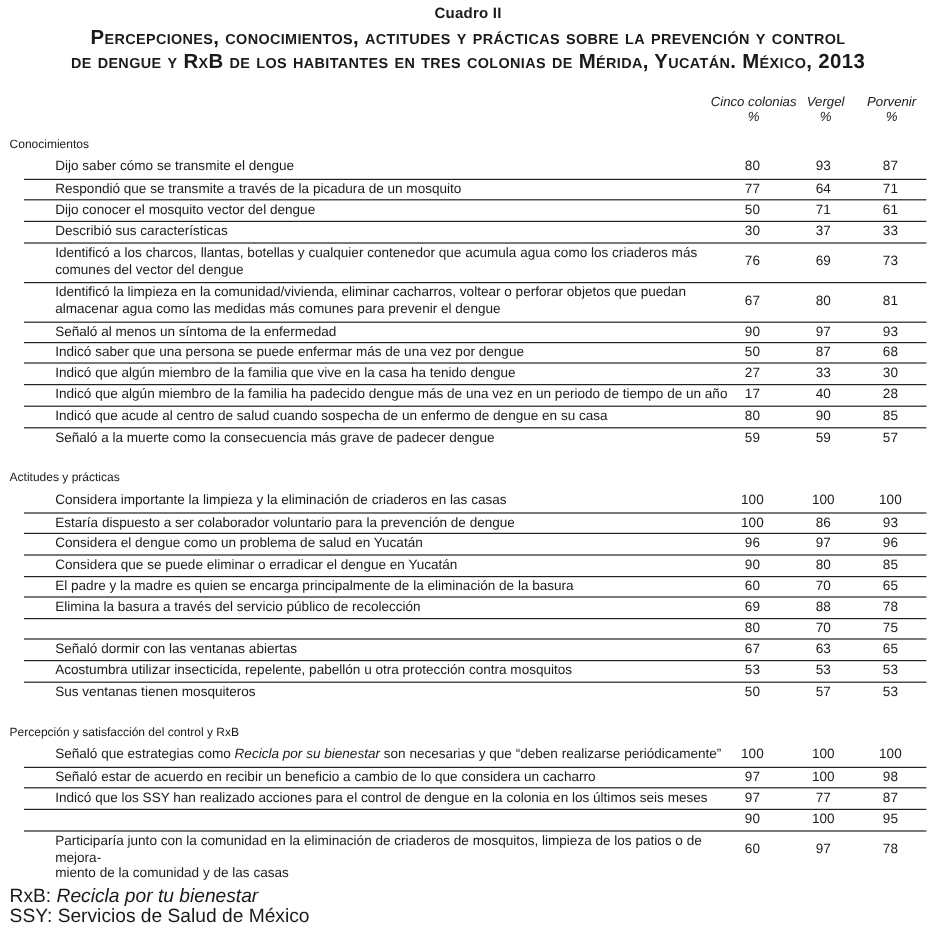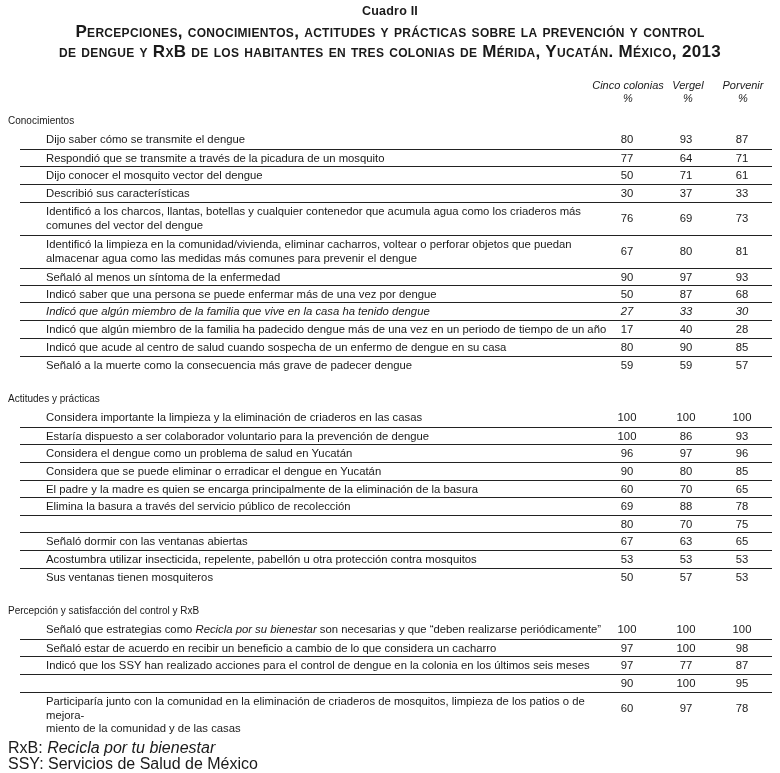--- a/index.html
+++ b/index.html
@@ -113,21 +113,21 @@
   <span class="v c1" style="top:2px;">90</span>
   <span class="v c2" style="top:2px;">97</span>
   <span class="v c3" style="top:2px;">93</span>
 </div>
 <div class="row" style="top:285px;height:17px;">
   <span class="label">Indicó saber que una persona se puede enfermar más de una vez por dengue</span>
   <span class="v c1" style="top:2px;">50</span>
   <span class="v c2" style="top:2px;">87</span>
   <span class="v c3" style="top:2px;">68</span>
 </div>
-<div class="row" style="top:302px;height:17px;font-style:italic;">
+<div class="row" style="top:302px;height:17px;">
   <span class="label">Indicó que algún miembro de la familia que vive en la casa ha tenido dengue</span>
   <span class="v c1" style="top:2px;">27</span>
   <span class="v c2" style="top:2px;">33</span>
   <span class="v c3" style="top:2px;">30</span>
 </div>
 <div class="row" style="top:320px;height:17px;">
   <span class="label">Indicó que algún miembro de la familia ha padecido dengue más de una vez en un periodo de tiempo de un año</span>
   <span class="v c1" style="top:2px;">17</span>
   <span class="v c2" style="top:2px;">40</span>
   <span class="v c3" style="top:2px;">28</span>

